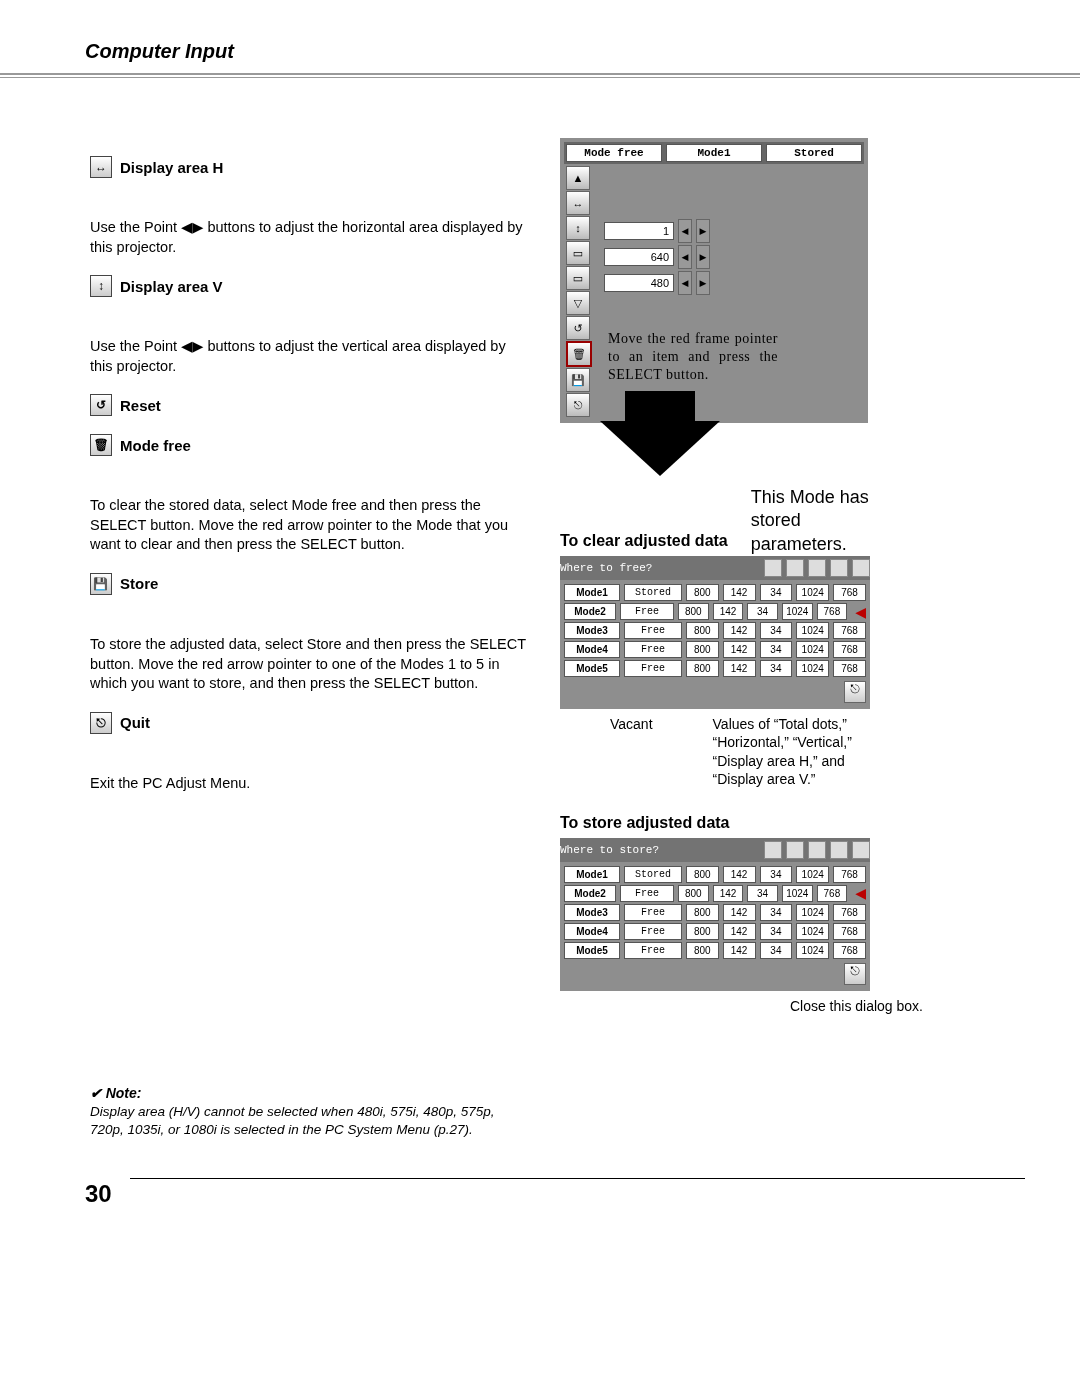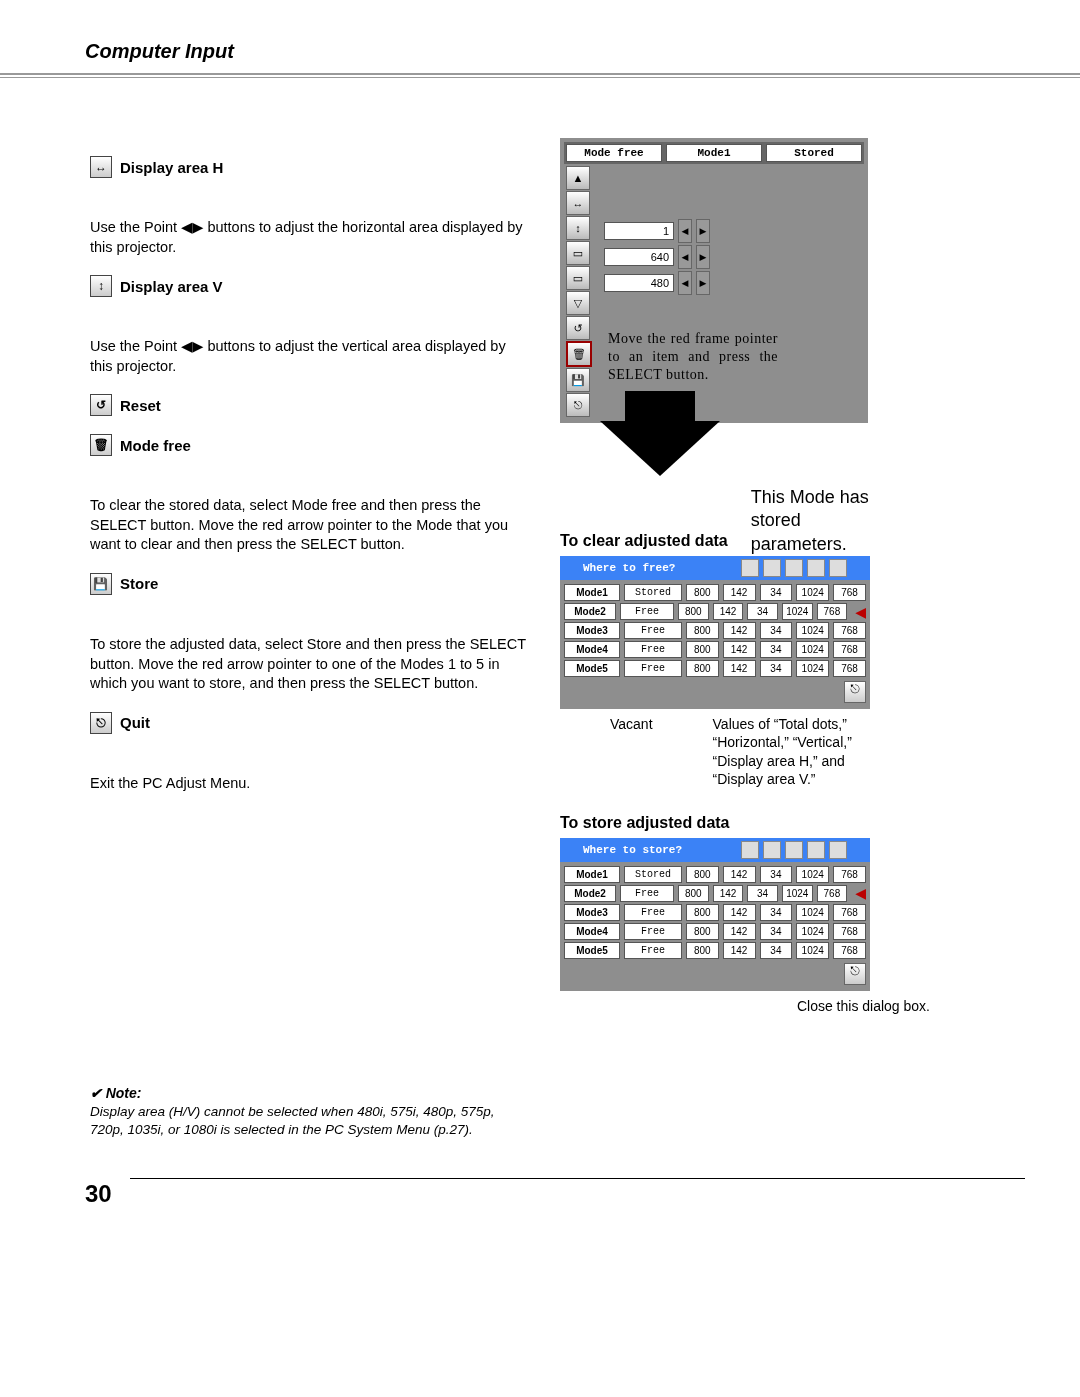--- a/index.html
+++ b/index.html
@@ -103,23 +103,23 @@
     margin: -2px 0 10px 40px;
     position:relative;
   }
   .big-arrow::before{
     content:"";position:absolute; left:-35px; top:-85px;
     width:70px;height:33px;background:#000;
   }
 
   .sub-h { font-weight:bold; font-size:16px; margin:14px 0 6px 0;}
   .mode-table .hdr {
-    background:#3b82f6;color:#fff;font-weight:bold;
+    background:#737373;color:#fff;font-weight:normal;
     font-family:"Courier New",monospace;font-size:11px;
-    display:flex;align-items:center;gap:4px;padding:3px 23px;
+    display:flex;align-items:center;gap:4px;padding:3px 0;
   }
   .hdr-ic{width:16px;height:16px;background:#ddd;border:1px solid #888;}
   .mt-body{background:#8e8e8e;padding:4px;}
   .mt-row{display:flex;gap:4px;margin-bottom:2px;align-items:center;}
   .cell{background:#fff;border:1px solid #555;font-size:10px;
     font-family:Arial;text-align:center;padding:2px 0;}
   .c-mode{width:56px;font-weight:bold;}
   .c-stat{width:58px;font-family:"Courier New",monospace;}
   .c-n{width:32px;}
   .red-arrow{color:#b00;font-size:14px;margin-left:4px;}
@@ -351,21 +351,21 @@
             <div class="cell c-stat">Free</div>
             <div class="cell c-n">800</div>
             <div class="cell c-n">142</div>
             <div class="cell c-n">34</div>
             <div class="cell c-n">1024</div>
             <div class="cell c-n">768</div>
           </div>
           <div class="exit-ic" style="text-align: center; font-size: 12px;">⎋</div>
         </div>
     </div>
-    <div class="ann" style="text-align:right;margin:6px 10px 0 0;">Close this dialog box.</div>
+    <div class="ann" style="text-align:right;margin:6px 17px 0 0;">Close this dialog box.</div>
 
   </div>
 </div>
 
 <div class="note-sec">
   <div class="note-h">Note:</div>
   <div class="note-body">Display area (H/V) cannot be selected when 480i, 575i, 480p, 575p, 720p, 1035i, or 1080i is selected in the PC System Menu (p.27).</div>
 </div>
 
 <div class="page-num">30</div>

